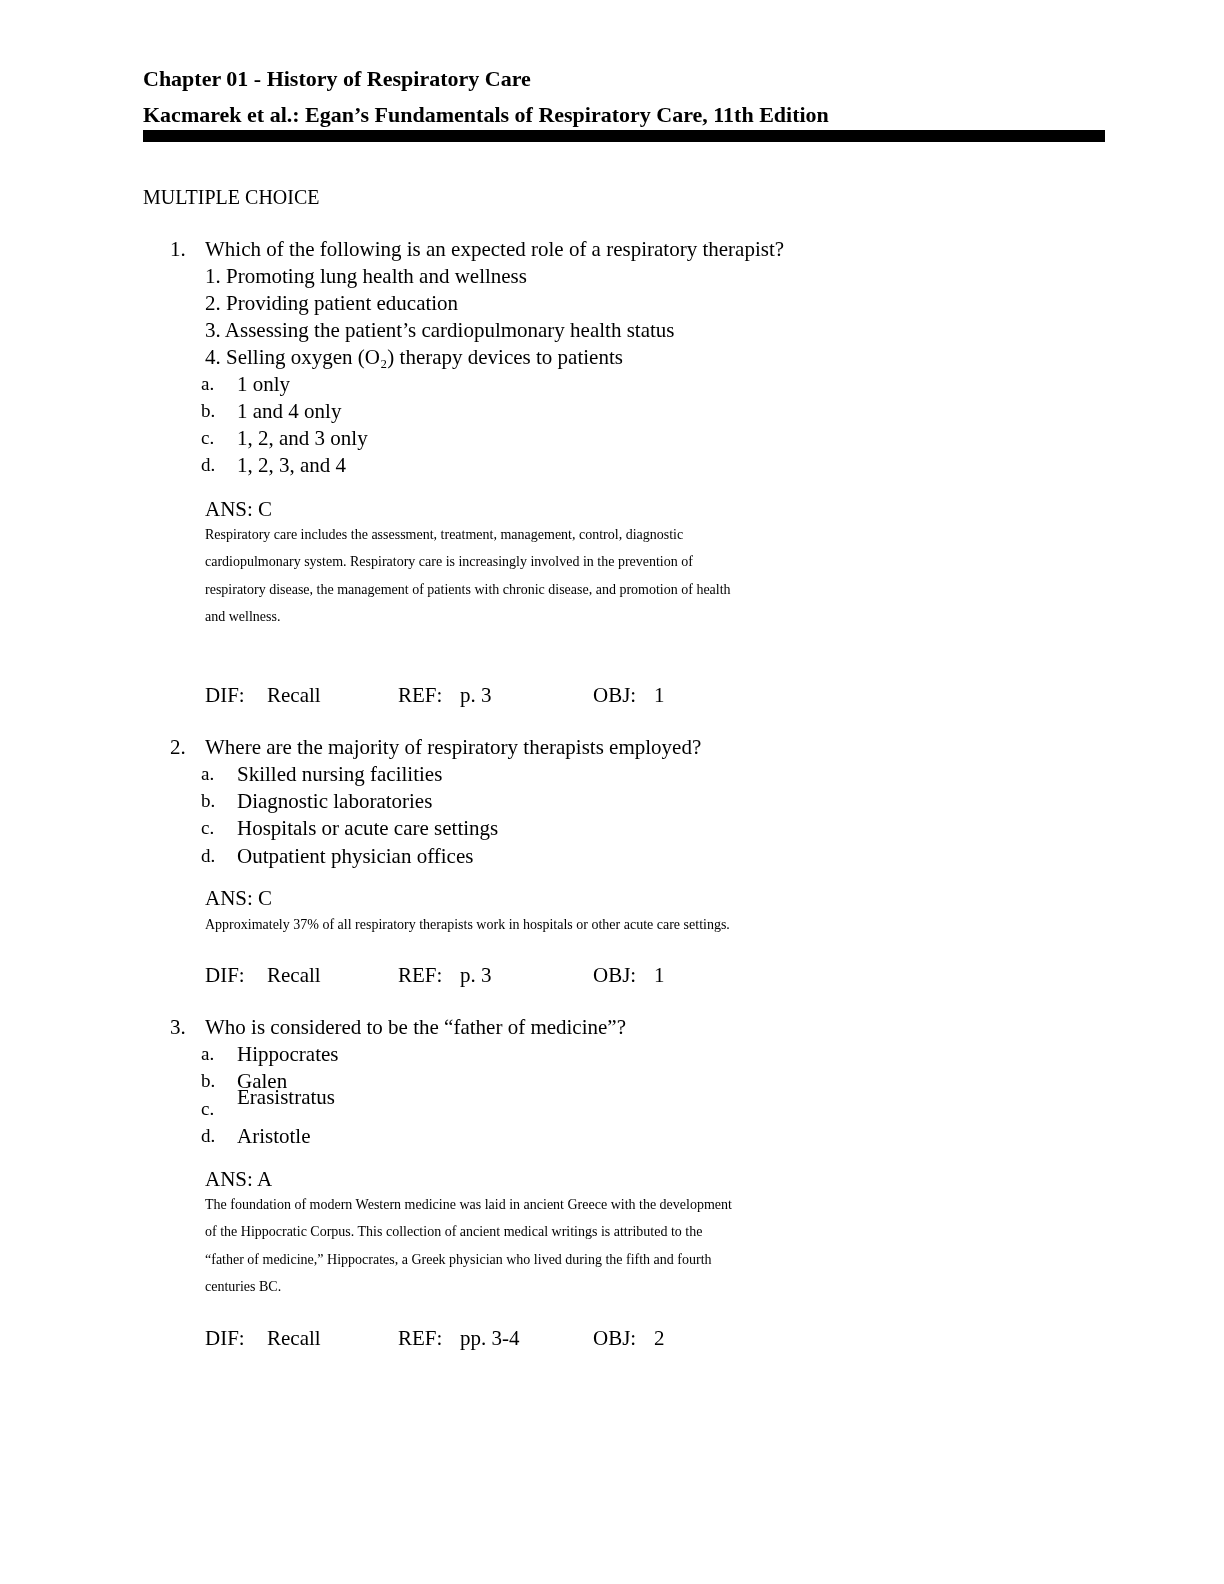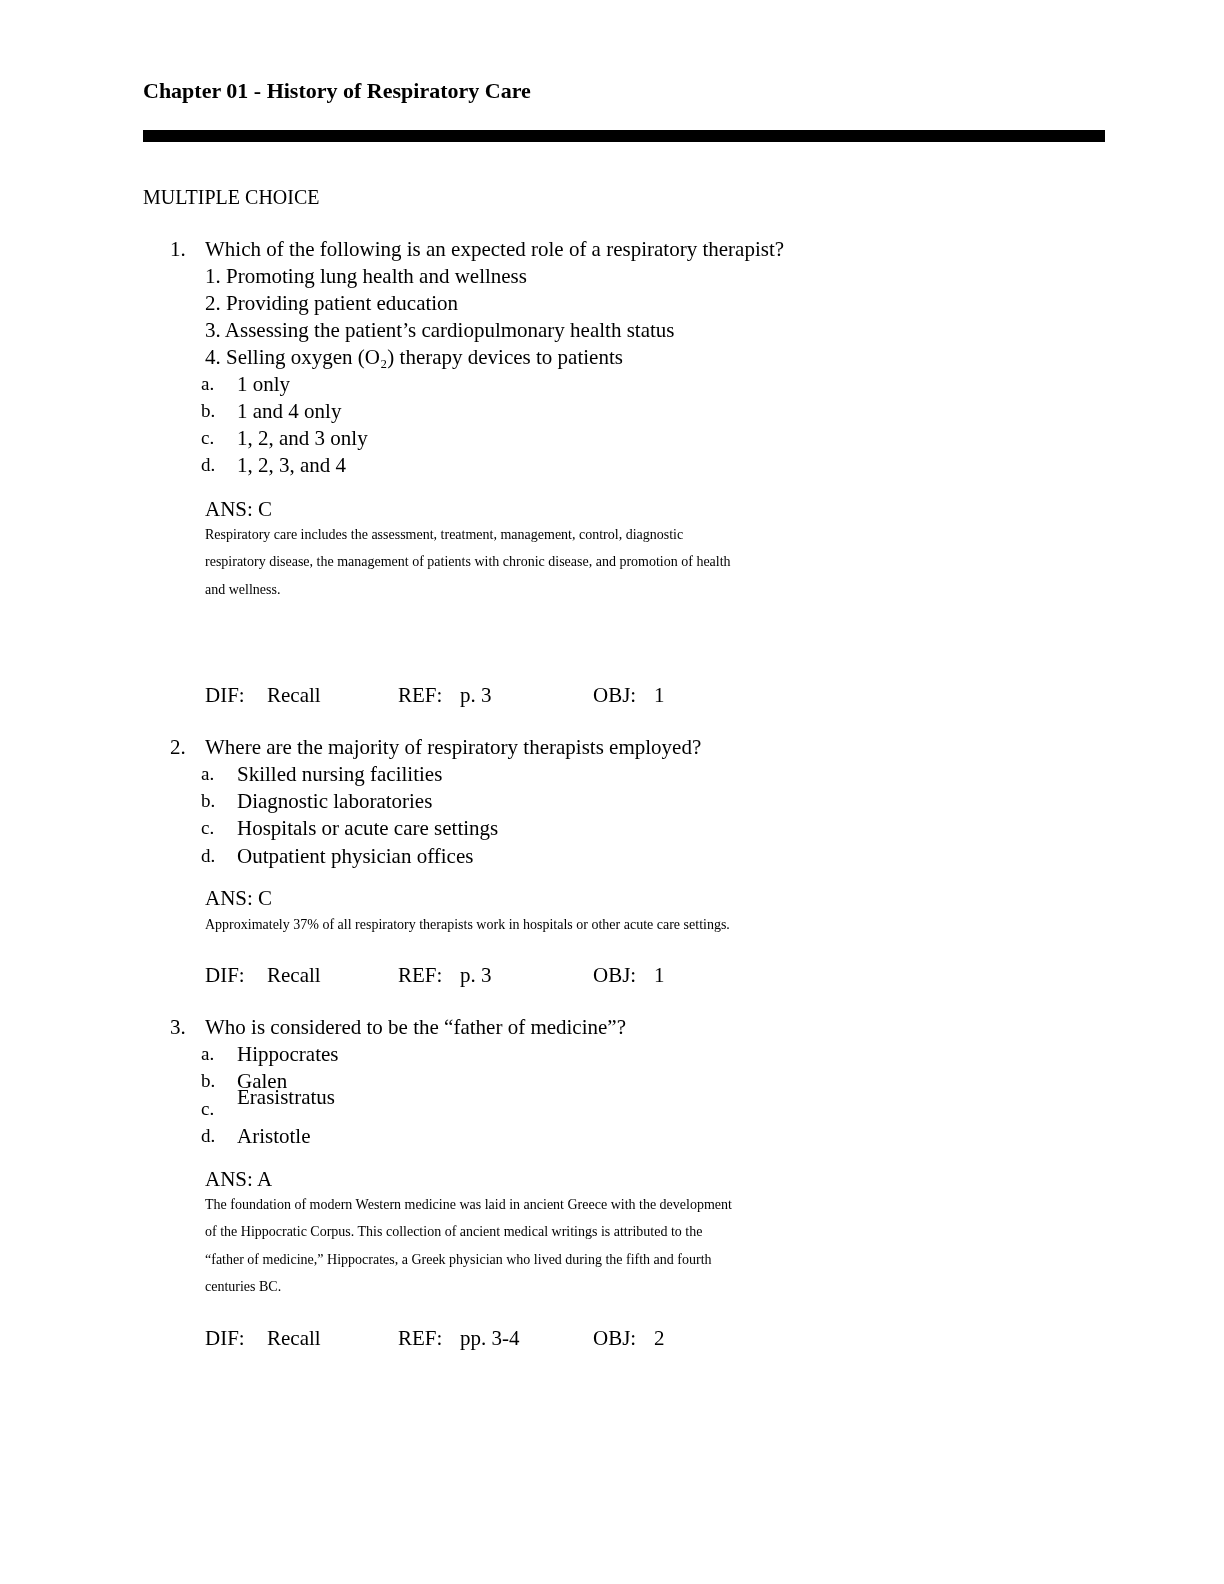--- a/index.html
+++ b/index.html
@@ -22,21 +22,21 @@
     height: 1584px;
   }
   .hdr {
     position: absolute;
     left: 143px;
     font-weight: bold;
     font-size: 22px;
     line-height: 26px;
     white-space: nowrap;
   }
-  .hdr1 { top: 78px; }
+  .hdr1 { top: 66px; }
   .hdr2 { top: 102px; }
   .rule {
     position: absolute;
     left: 143px;
     top: 130px;
     width: 962px;
     height: 12px;
     background: #000000;
   }
   .section {
@@ -73,20 +73,21 @@
   }
   .para div { white-space: nowrap; height: 27.3px; }
   .meta span { position: absolute; white-space: nowrap; }
 </style>
 </head>
 <body>
 
 <div class="page">
 
   <div class="hdr hdr1">Chapter 01 - History of Respiratory Care</div>
+  <div class="hdr hdr2">Kacmarek et al.: Egan’s Fundamentals of Respiratory Care, 11th Edition</div>
   <div class="rule"></div>
 
   <div class="section">MULTIPLE CHOICE</div>
 
   <div class="q" style="top:0;">
     <div class="line qnum" style="top:236px;">1.</div>
     <div class="line qtext" style="top:236px;">Which of the following is an expected role of a respiratory therapist?</div>
 
     <div class="line sub" style="top:263px;">1. Promoting lung health and wellness</div>
     <div class="line sub" style="top:290px;">2. Providing patient education</div>
@@ -98,20 +99,21 @@
     <div class="line optl" style="top:398px;">b.</div>
     <div class="line optt" style="top:398px;">1 and 4 only</div>
     <div class="line optl" style="top:425px;">c.</div>
     <div class="line optt" style="top:425px;">1, 2, and 3 only</div>
     <div class="line optl" style="top:452px;">d.</div>
     <div class="line optt" style="top:452px;">1, 2, 3, and 4</div>
 
     <div class="line sub" style="top:496px;">ANS:  C</div>
     <div class="para" style="top:521px;">
       <div>Respiratory care includes the assessment, treatment, management, control, diagnostic</div>
+      <div>cardiopulmonary system. Respiratory care is increasingly involved in the prevention of</div>
       <div>respiratory disease, the management of patients with chronic disease, and promotion of health</div>
       <div>and wellness.</div>
     </div>
 
     <div class="meta">
       <span style="left:205px; top:683px;">DIF:</span>
       <span style="left:267px; top:683px;">Recall</span>
       <span style="left:398px; top:683px;">REF:</span>
       <span style="left:460px; top:683px;">p. 3</span>
       <span style="left:593px; top:683px;">OBJ:</span>

